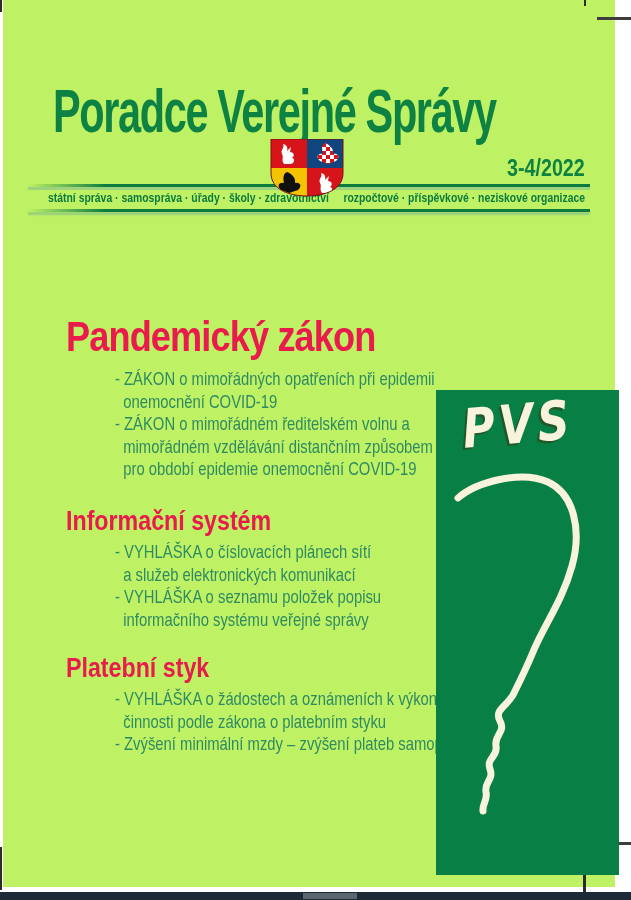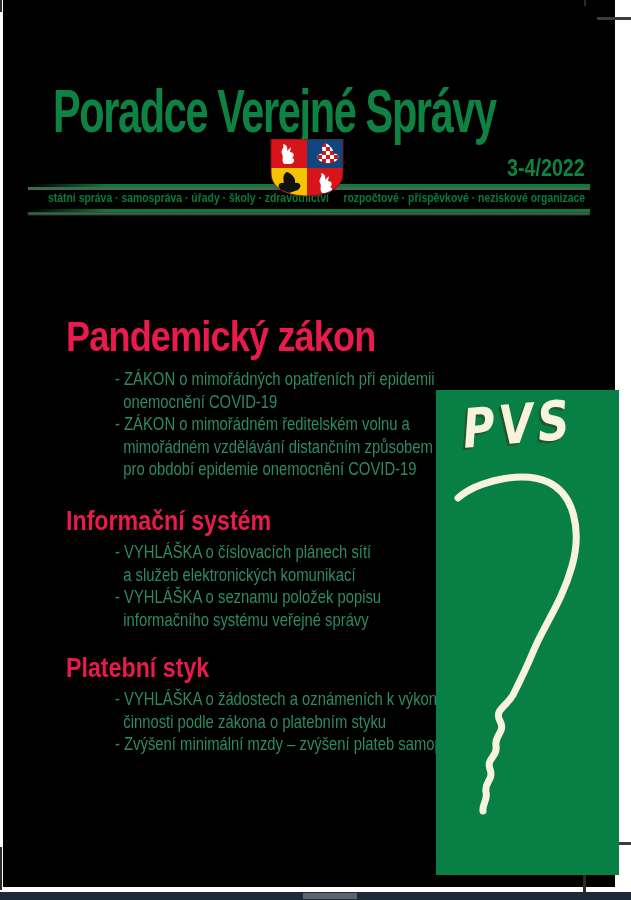--- a/index.html
+++ b/index.html
@@ -4,21 +4,21 @@
 <style>
   html,body{margin:0;padding:0;}
   body{
     width:631px;height:900px;position:relative;overflow:hidden;
     background:#ffffff;
     font-family:"Liberation Sans",sans-serif;
   }
   
   .page{
     position:absolute;left:3px;top:0;width:612px;height:887px;
-    background:#000000;
+    background:#bef264;
   }
   
   .crop{position:absolute;background:#2b2b2b;}
   .crop-tl{left:0;top:0;width:2px;height:12px;}
   .crop-trv{left:584px;top:0;width:2px;height:6px;}
   .crop-trh{left:597px;top:17px;width:34px;height:3px;background:#3d3d3d;}
   .crop-brh{left:590px;top:842px;width:41px;height:3px;background:#3d3d3d;}
   .crop-brv{left:583px;top:849px;width:3px;height:44px;}
   .crop-blv{left:0;top:847px;width:2px;height:43px;}
   

